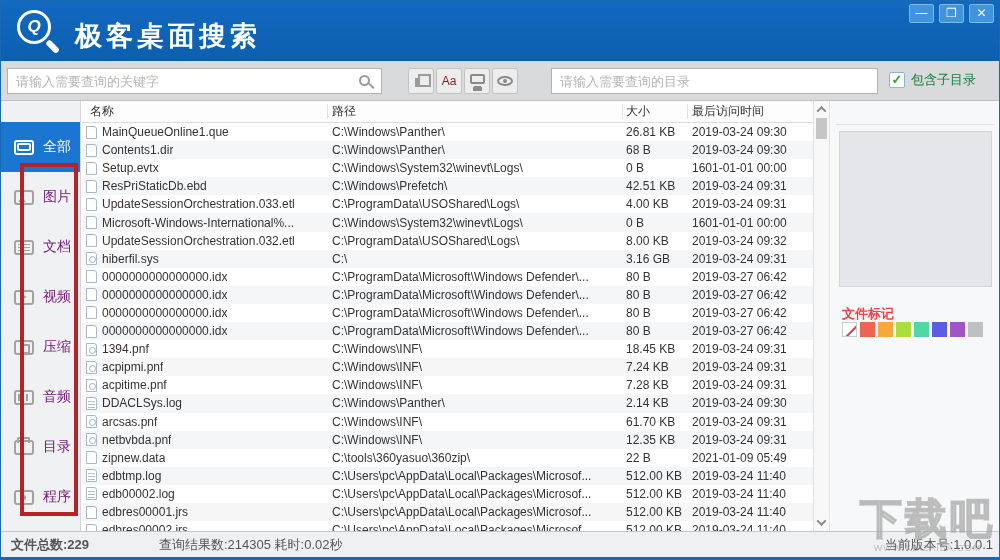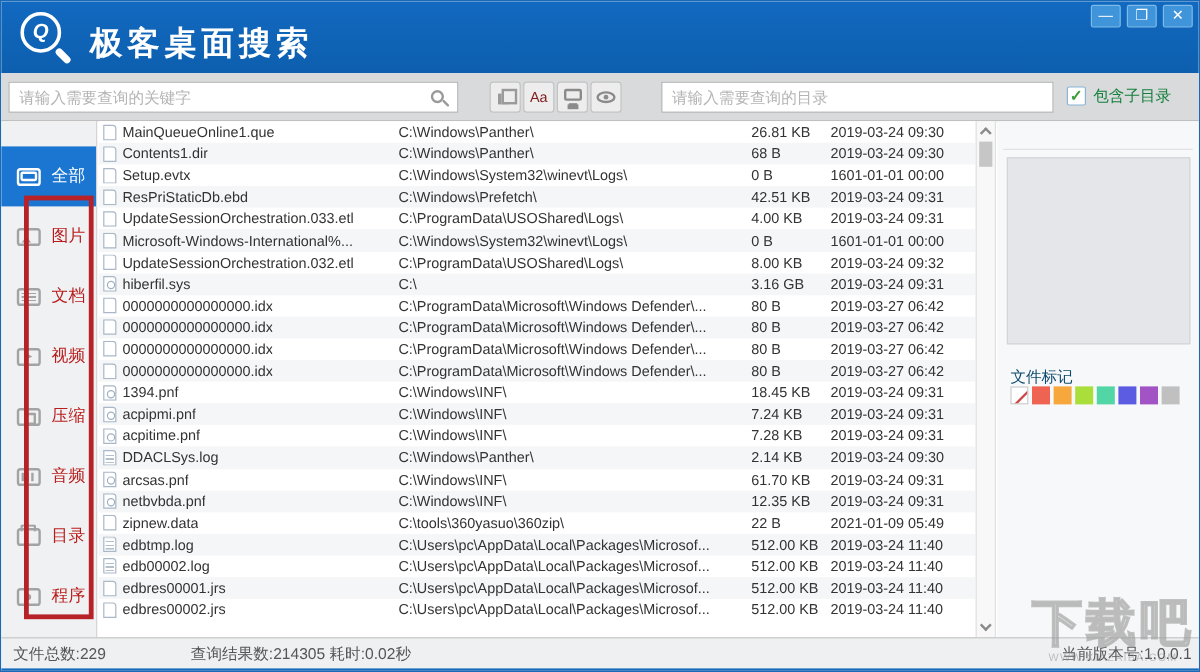--- a/index.html
+++ b/index.html
@@ -60,21 +60,21 @@
               line-height:14px; text-align:center; }
   .subdir-label { font-size:13px; color:#15803d; }
 
   
   .main { position:absolute; left:0; top:100px; width:1000px; height:430px; }
 
   
   .sidebar { position:absolute; left:0; top:0; width:80px; height:430px;
              background:#f0f1f2; border-right:1px solid #d5d5d5; padding-top:21px; }
   .side-item { height:50px; display:flex; align-items:center; gap:9px; padding-left:13px;
-               color:#b91c1c; font-size:14px; cursor:pointer; }
+               color:#701a75; font-size:14px; cursor:pointer; }
   .side-item.active { background:#1b76d2; color:#fff; }
   .side-icon { width:20px; height:15px; border:2px solid #a3a3a3; border-radius:3px;
                position:relative; flex-shrink:0; }
   .side-item.active .side-icon { border-color:#fff; }
   .icon-all::after { content:""; position:absolute; left:1px; top:1px; width:10px; height:4px;
                      border:2px solid #fff; border-radius:2px; }
   .icon-images::after { content:""; position:absolute; left:2px; bottom:1px;
                         border-left:4px solid transparent; border-right:4px solid transparent;
                         border-bottom:5px solid #a3a3a3; }
   .icon-documents::after { content:""; position:absolute; left:2px; top:2px; width:12px; height:7px;
@@ -131,32 +131,32 @@
   .chev-down { width:7px; height:7px; border-left:2px solid #8a8a8a; border-top:2px solid #8a8a8a;
                transform:rotate(225deg) translate(1px,1px); }
   .scroll-thumb { position:absolute; left:2px; top:17px; width:11px; height:21px;
                   background:#c6c6c6; cursor:grab; }
 
   
   .rpanel { position:absolute; left:830px; top:0; width:170px; height:430px; background:#f7f8f9; }
   .rpanel-divider { position:absolute; left:5px; top:23px; width:158px; border-top:1px solid #e2e2e2; }
   .preview { position:absolute; left:8px; top:30px; width:153px; height:156px;
              background:#e4e6ea; border:1px solid #d2d5da; }
-  .tags-label { position:absolute; left:11px; top:204px; font-size:13px; color:#0c4a6e; }
+  .tags-label { position:absolute; left:11px; top:204px; font-size:13px; color:#ef4444;font-weight:bold; }
   .swatches { position:absolute; left:11px; top:221px; display:flex; gap:3px; }
   .swatch { width:15px; height:15px; cursor:pointer; }
   .swatch-none { background:#fff; border:1px solid #ccc; position:relative; overflow:hidden; }
   .swatch-none::after { content:""; position:absolute; left:-3px; top:6px; width:26px; height:2px;
                         background:#cc4848; transform:rotate(-45deg); }
 
   
   .statusbar { position:absolute; left:0; top:530px; width:1000px; height:26px; background:#eef0f1;
                border-top:1px solid #c6c6c6; display:flex; align-items:center; font-size:13px;
                color:#555; z-index:5; }
-  .st-total { margin-left:10px; width:148px; }
+  .st-total { margin-left:10px; width:148px;font-weight:bold; }
   .st-result { flex:1; }
   .st-version { margin-right:8px; }
   .bottomstrip { position:absolute; left:0; top:556px; width:1000px; height:4px;
                  background:#1668b8; z-index:6; }
 
   
   .watermark { position:absolute; right:4px; bottom:6px; z-index:7; pointer-events:none;
                text-align:center; }
   .wm-text { font-size:42px; font-weight:bold; letter-spacing:3px;
              color:rgba(205,205,205,0.35); -webkit-text-stroke:1.5px rgba(150,150,150,0.55); }
@@ -236,20 +236,26 @@
   </div>
           <div class="side-item">
     <span class="side-icon icon-programs"></span>
     <span class="side-label">程序</span>
   </div>
         </div>
     </div>
     <div class="annotation-rect" style="border-color: rgb(182, 34, 39);"></div>
 
     <div class="table">
+      <div class="thead">
+        <div class="th th-name">名称</div>
+        <div class="th th-path">路径</div>
+        <div class="th th-size">大小</div>
+        <div class="th th-time">最后访问时间</div>
+      </div>
       <div>
           <div class="trow">
     <div class="cell-name">
       <span class="ficon file"></span>
       <span class="cell-nametext">MainQueueOnline1.que</span>
     </div>
     <div class="cell-path">C:\Windows\Panther\</div>
     <div class="cell-size">26.81 KB</div>
     <div class="cell-time">2019-03-24 09:30</div>
   </div>

